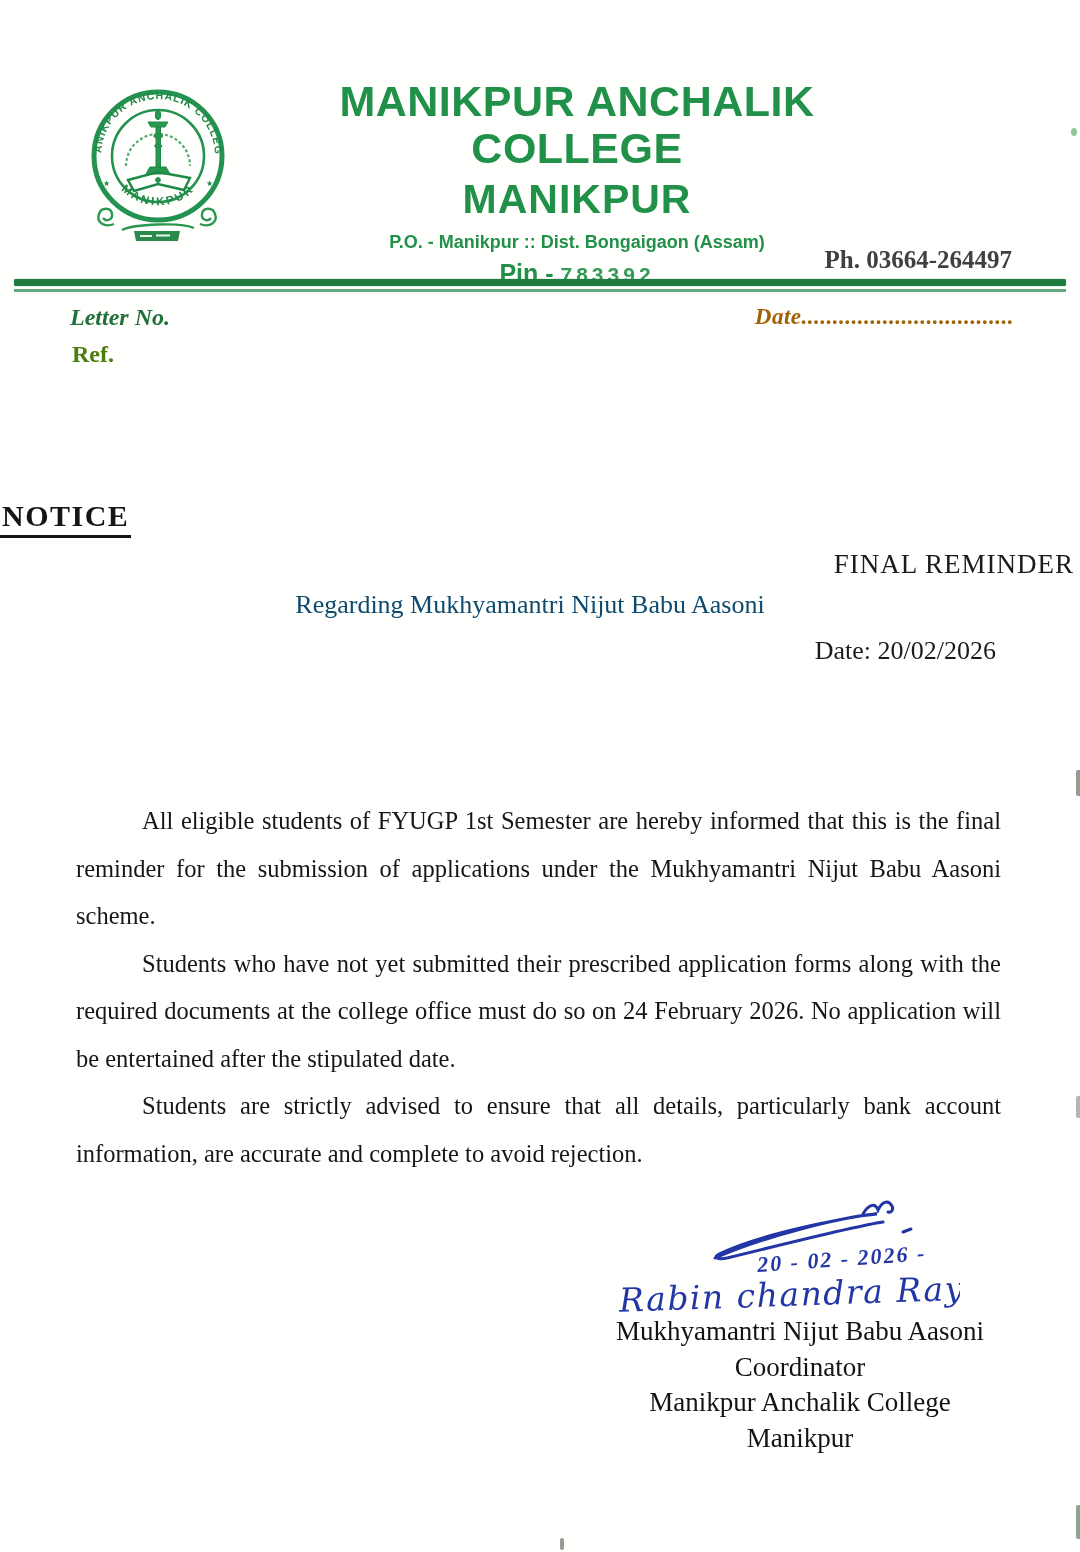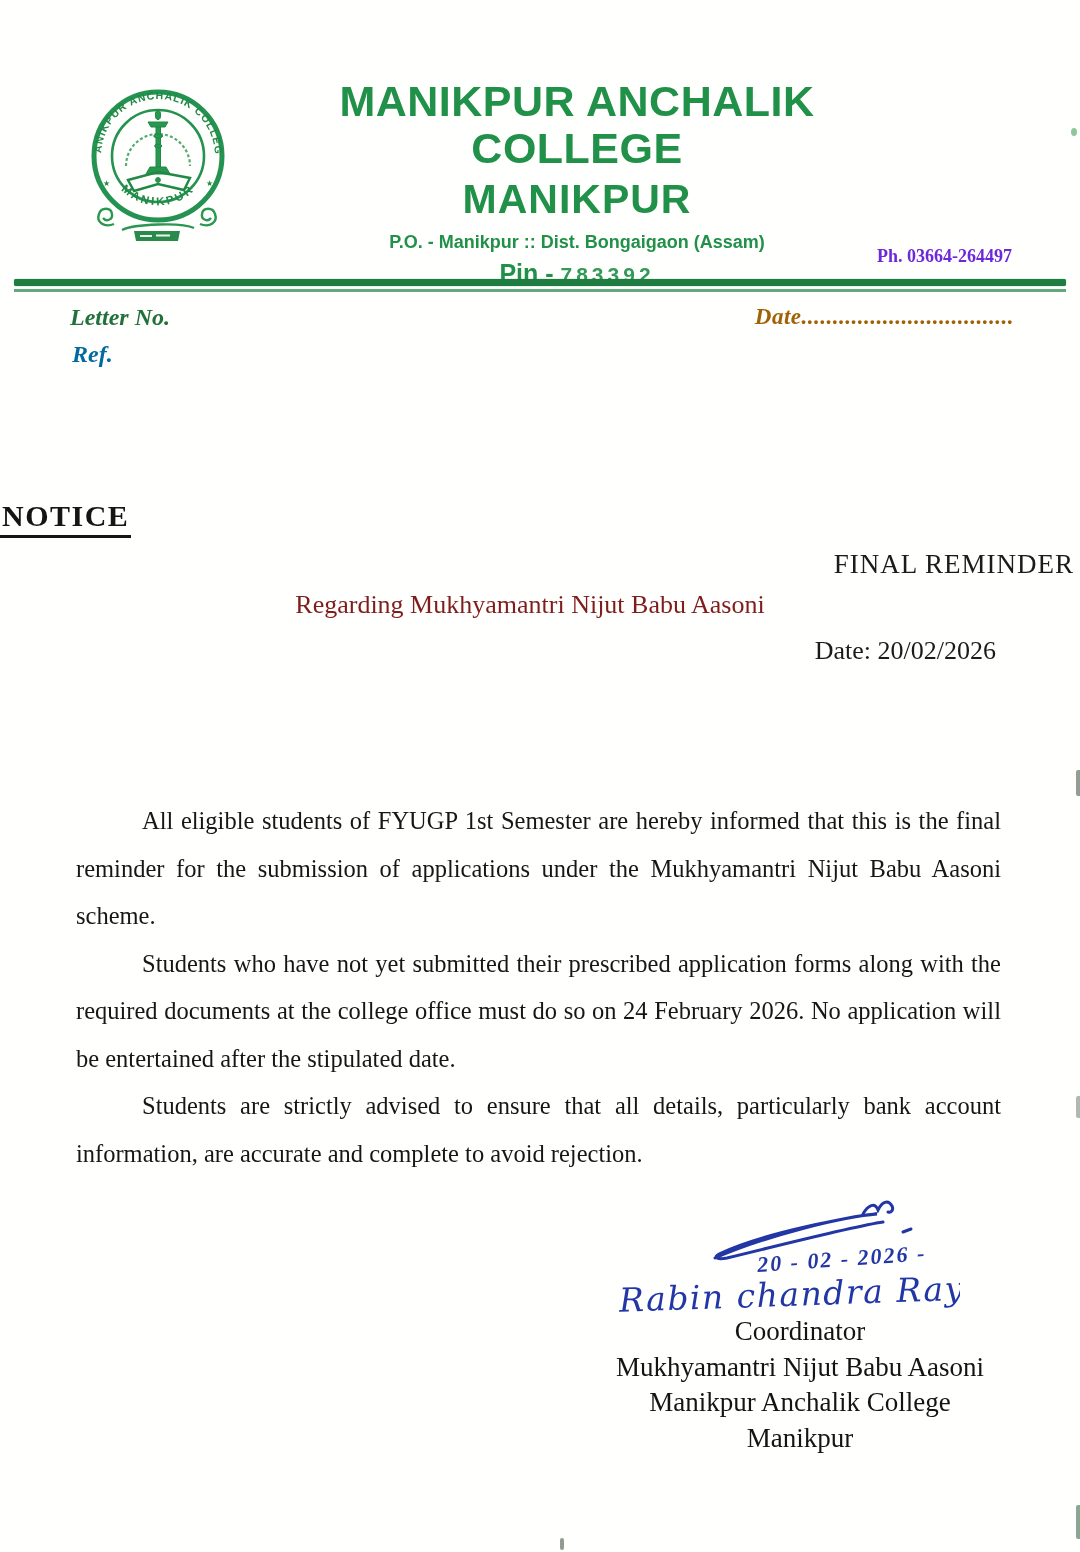--- a/index.html
+++ b/index.html
@@ -31,37 +31,37 @@
   }
   .pin-line{
     font-family:"Liberation Sans", sans-serif;
     color:#219149;margin-top:6px;font-size:25px;
   }
   .pin-line .pin-label{font-weight:bold;}
   .pin-line .pin-value{font-weight:bold;font-size:21px;letter-spacing:4px;opacity:.92;}
   .phone{
     position:absolute;right:68px;top:246px;
     font-family:"Liberation Serif", serif;font-weight:bold;
-    font-size:18px;color:#6d28d9;
+    font-size:25px;color:#404040;
   }
   .rule{position:absolute;left:14px;right:14px;top:279px;}
   .rule .thick{height:7px;background:#1e7c40;border-radius:2px;box-shadow:0 0 1px #1e7c40;}
   .rule .thin{height:3px;background:#2f8b50;margin-top:3px;opacity:.75;}
   
   .letter-no{position:absolute;left:70px;top:304px;font-size:24px;font-weight:bold;font-style:italic;color:#22713c;}
   .date-dotted{position:absolute;right:66px;top:304px;font-size:23px;font-weight:bold;font-style:italic;color:#a16207;letter-spacing:.5px;}
-  .ref-label{position:absolute;left:72px;top:341px;font-size:24px;font-weight:bold;font-style:italic;color:#0369a1;}
+  .ref-label{position:absolute;left:72px;top:341px;font-size:24px;font-weight:bold;color:#4d7c0f;}
   
   .notice-title-wrap{position:absolute;left:0;right:6px;top:499px;text-align:left;}
   .notice-title{
     display:inline-block;font-size:30px;font-weight:bold;color:#151515;
     letter-spacing:1.5px;border-bottom:3px solid #151515;padding:0 2px 2px 2px;
   }
   .notice-subtitle{position:absolute;left:0;right:6px;top:549px;text-align:right;font-size:27px;color:#1b1b1b;letter-spacing:1px;}
-  .notice-regarding{position:absolute;left:0;right:20px;top:590px;text-align:center;font-size:26px;color:#7f1d1d;}
+  .notice-regarding{position:absolute;left:0;right:20px;top:590px;text-align:center;font-size:26px;color:#0c4a6e;}
   .notice-date{position:absolute;right:84px;top:636px;font-size:26px;color:#1b1b1b;margin-left:16px;}
   
   .body-text{
     position:absolute;left:76px;top:797px;width:925px;
     font-size:24.5px;line-height:47.5px;color:#161616;
     text-align:justify;
   }
   .body-text p{margin:0;text-indent:66px;}
   
   .sig-svg{position:absolute;left:615px;top:1198px;width:345px;height:140px;}
@@ -158,22 +158,22 @@
     <g fill="none" stroke="#2336a6" stroke-width="3" stroke-linecap="round">
       <path d="M100,60 C150,38 230,18 262,16 C240,18 150,34 104,56 C98,59 102,62 112,60 C170,46 240,28 268,24"></path>
       <path d="M248,16 c5,-9 12,-12 15,-4 c4,-8 10,-11 14,-4 c2,4 -1,7 -4,6"></path>
       <path d="M288,34 l8,-3"></path>
     </g>
     <text x="142" y="70" transform="rotate(-4 200 62)" font-family="Liberation Serif, serif" font-style="italic" font-weight="bold" font-size="22" letter-spacing="2" fill="#2336a6">20 - 02 - 2026 -</text>
     <text x="4" y="108" transform="rotate(-2 170 100)" font-family="DejaVu Serif, serif" font-style="italic" font-size="33" letter-spacing="1.5" fill="#2336a6">Rabin chandra Ray</text>
   </svg>
 
   <div class="sig-block">
+    <div>Mukhyamantri Nijut Babu Aasoni</div>
     <div>Coordinator</div>
-    <div>Mukhyamantri Nijut Babu Aasoni</div>
     <div>Manikpur Anchalik College</div>
     <div>Manikpur</div>
   </div>
 
   <div class="speck" style="left:1071px;top:128px;width:6px;height:8px;background:#5fae72;opacity:.7;"></div>
   <div class="edge-mark" style="top:770px;height:26px;"></div>
   <div class="edge-mark" style="top:1096px;height:22px;opacity:.4;"></div>
   <div class="edge-mark" style="top:1505px;height:34px;background:#2c5c3a;"></div>
   <div class="speck" style="left:560px;top:1538px;width:4px;height:12px;background:#4a5a4c;opacity:.6;border-radius:2px;"></div>
 

